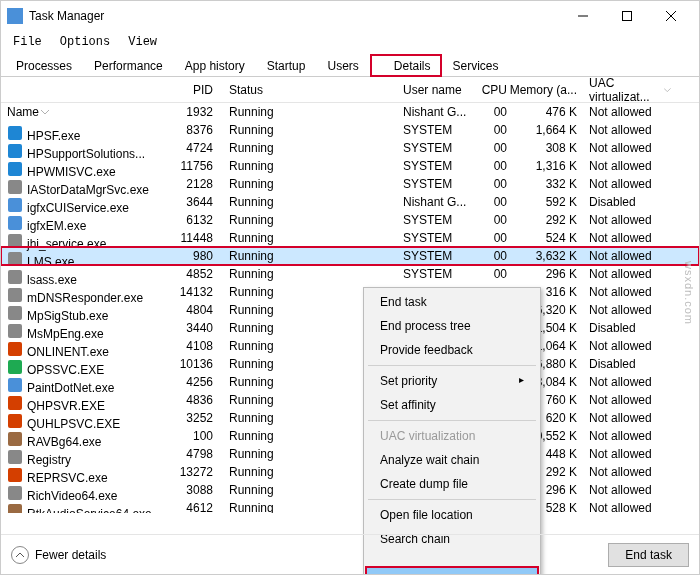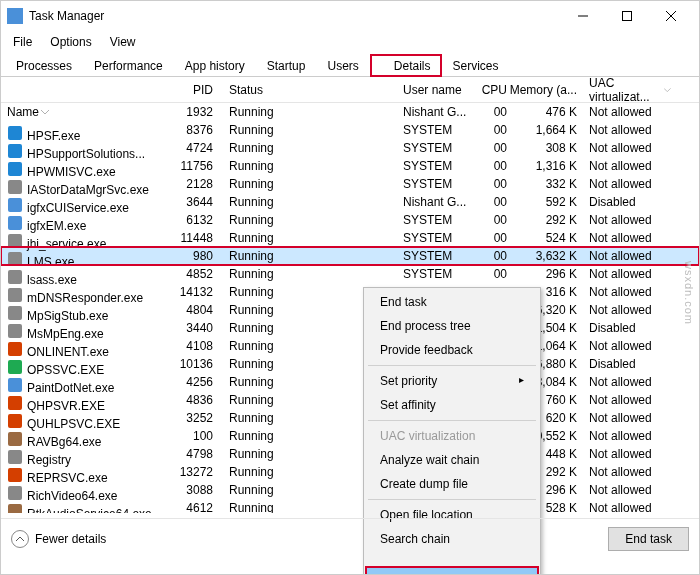--- a/index.html
+++ b/index.html
@@ -3,21 +3,21 @@
 <meta charset="utf-8">
 <style>
 * { margin:0; padding:0; box-sizing:border-box; font-family:"Segoe UI",Arial,sans-serif; font-size:12px; }
 body { background:#fff; width:700px; height:575px; position:relative; overflow:hidden; border:1px solid #ccc; }
 .titlebar { height:30px; display:flex; align-items:center; padding:0 6px; }
 .titlebar .icon { width:16px; height:16px; background:#4a90d9; margin-right:6px; }
 .titlebar .title { flex:1; }
 .titlebar .btn { width:44px; height:28px; display:flex; align-items:center; justify-content:center; }
 .titlebar .btn svg { width:10px; height:10px; }
 .menubar { height:22px; display:flex; align-items:center; padding:0 4px; gap:2px; }
-.menubar span { padding:2px 8px; }
+.menubar span { padding:2px 8px;font-family:Liberation Mono, monospace; }
 .tabs { height:24px; border-bottom:1px solid #ccc; display:flex; align-items:flex-end; padding-left:4px; }
 .tab { padding:4px 10px; border:1px solid transparent; border-bottom:none; cursor:pointer; position:relative; top:1px; }
 .tab.active { border-color:#ccc; background:#fff; }
 .tab.hl { outline:2px solid #d4002a; outline-offset:-2px;padding-left:23px; }
 .grid-head { display:flex; height:26px; align-items:center; border-bottom:1px solid #e5e5e5; padding:0 6px; }
 .grid-head .col { display:flex; align-items:center; cursor:pointer; }
 .grid-head .col svg { width:8px; height:8px; margin-left:2px; opacity:.5; }
 .rows { height:410px; overflow:hidden; }
 .row { display:flex; align-items:center; height:18px; padding:0 6px; white-space:nowrap; }
 .row .ico { width:16px; height:14px; margin-right:4px; display:inline-flex; align-items:center; justify-content:center; }
@@ -28,21 +28,21 @@
 .c-user{width:72px;overflow:hidden;text-overflow:ellipsis;}
 .c-cpu{width:32px;text-align:right;}
 .c-mem{width:70px;text-align:right;}
 .c-uac{width:94px;padding-left:12px;}
 .ctx { position:absolute; left:362px; top:286px; width:178px; background:#f2f2f2; border:1px solid #bcbcbc; box-shadow:2px 2px 4px rgba(0,0,0,.25); padding:2px; }
 .ctx .mi { padding:5px 14px; cursor:default; }
 .ctx .sep { height:1px; background:#d0d0d0; margin:3px 2px; }
 .ctx .sub::after { content:"▸"; float:right; font-size:10px; }
 .ctx .dis { color:#9a9a9a; }
 .ctx .sel2 { background:#91c9f7; outline:2px solid #d4002a; outline-offset:-1px;margin-top:16px; }
-.footer { position:absolute; bottom:16px; left:0; right:0; height:40px; border-top:1px solid #e5e5e5; display:flex; align-items:center; padding:0 10px; justify-content:space-between; }
+.footer { position:absolute; bottom:0; left:0; right:0; height:40px; border-top:1px solid #e5e5e5; display:flex; align-items:center; padding:0 10px; justify-content:space-between; }
 .footer .fewer { display:flex; align-items:center; gap:6px; cursor:pointer; }
 .footer .fewer .circ { width:18px; height:18px; border:1px solid #888; border-radius:50%; display:flex; align-items:center; justify-content:center; }
 .footer button { padding:4px 16px; border:1px solid #adadad; background:#e1e1e1; }
 .watermark { position:absolute; right:4px; top:260px; font-size:11px; color:#bdbdbd; writing-mode:vertical-rl; letter-spacing:1px; }
 </style>
 </head>
 <body>
 
 <div class="titlebar">
   <div class="icon"></div>

